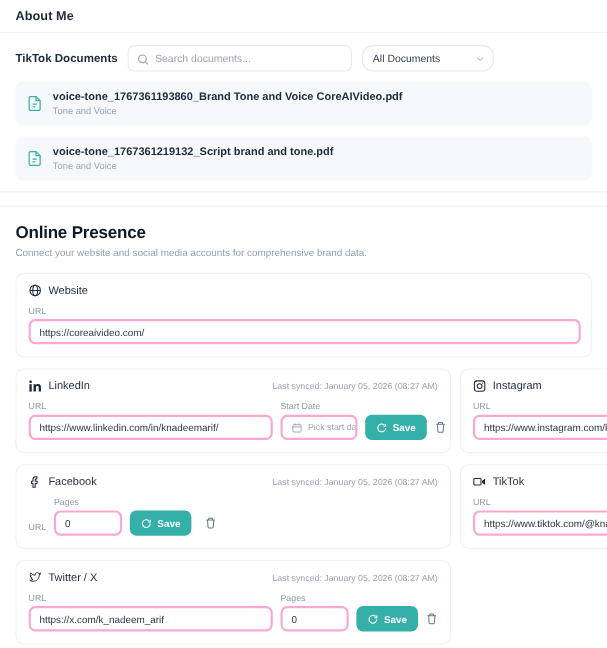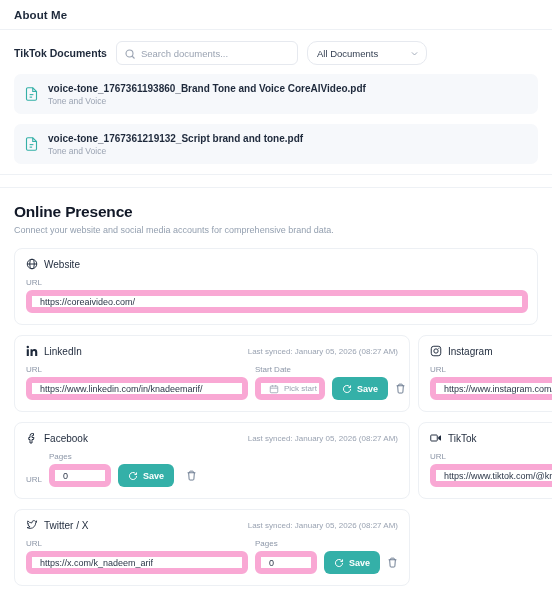--- a/index.html
+++ b/index.html
@@ -25,21 +25,21 @@
   .hr { height: 1px; background: #eef1f5; width: 100%; }
 
   
   .doc-toolbar {
     display: flex; align-items: center; gap: 9px;
     padding: 11px 14px 9px 14px;
   }
   .doc-label { font-size: 10.5px; font-weight: 700; color: #1e293b; white-space: nowrap; }
   .search-box {
     position: relative;
-    width: 182px; height: 24px;
+    width: 204px; height: 24px;
     border: 1px solid #e6e9ef; border-radius: 6px;
     background: #fff; display: flex; align-items: center; padding-left: 24px;
   }
   .search-box .ph { font-size: 9.5px; color: #9aa3b2; }
   .search-ico { position: absolute; left: 7px; top: 5.5px; width: 12px; height: 12px; color:#9aa3b2; }
   .select-box {
     width: 120px; height: 24px;
     border: 1px solid #e6e9ef; border-radius: 10px; background:#fff;
     display: flex; align-items: center; justify-content: space-between;
     padding: 0 7px 0 9px;
@@ -85,21 +85,21 @@
   .card-head { display: flex; align-items: center; justify-content: space-between; }
   .card-head-left { display: flex; align-items: center; gap: 6px; }
   .card-ico { width: 12px; height: 12px; color: #1e293b; display:block; }
   .card-title { font-size: 10px; font-weight: 400; color: #1e293b; }
   .synced { font-size: 8px; color: #9aa3b2; white-space: nowrap; }
 
   .field-label { font-size: 8px; color: #8d97a8; margin: 8px 0 3px 0; }
   .row-fields { display: flex; align-items: flex-end; gap: 7px; }
   .fld { display: flex; flex-direction: column; }
   .input {
-    height: 23px; border: 6px solid #f9a8d4; border-radius: 6px; background: #fff;
+    height: 23px; border: 2px solid #f9a8d4; border-radius: 6px; background: #fff;
     display: flex; align-items: center; padding: 0 8px;
     font-size: 9px; color: #2b3648; white-space: nowrap; overflow: hidden;
   }
   .input-url-full { width: 502px; }
   .input-url { width: 222px; }
   .input-url-right { width: 230px; }
   .input-date { width: 70px; display: flex; align-items: center; gap: 5px; color:#9aa3b2; }
   .input-pages { width: 62px; }
   .cal-ico { width: 10px; height: 10px; color: #9aa3b2; flex: 0 0 10px; }
   .date-ph { font-size: 8px; color: #9aa3b2; }

